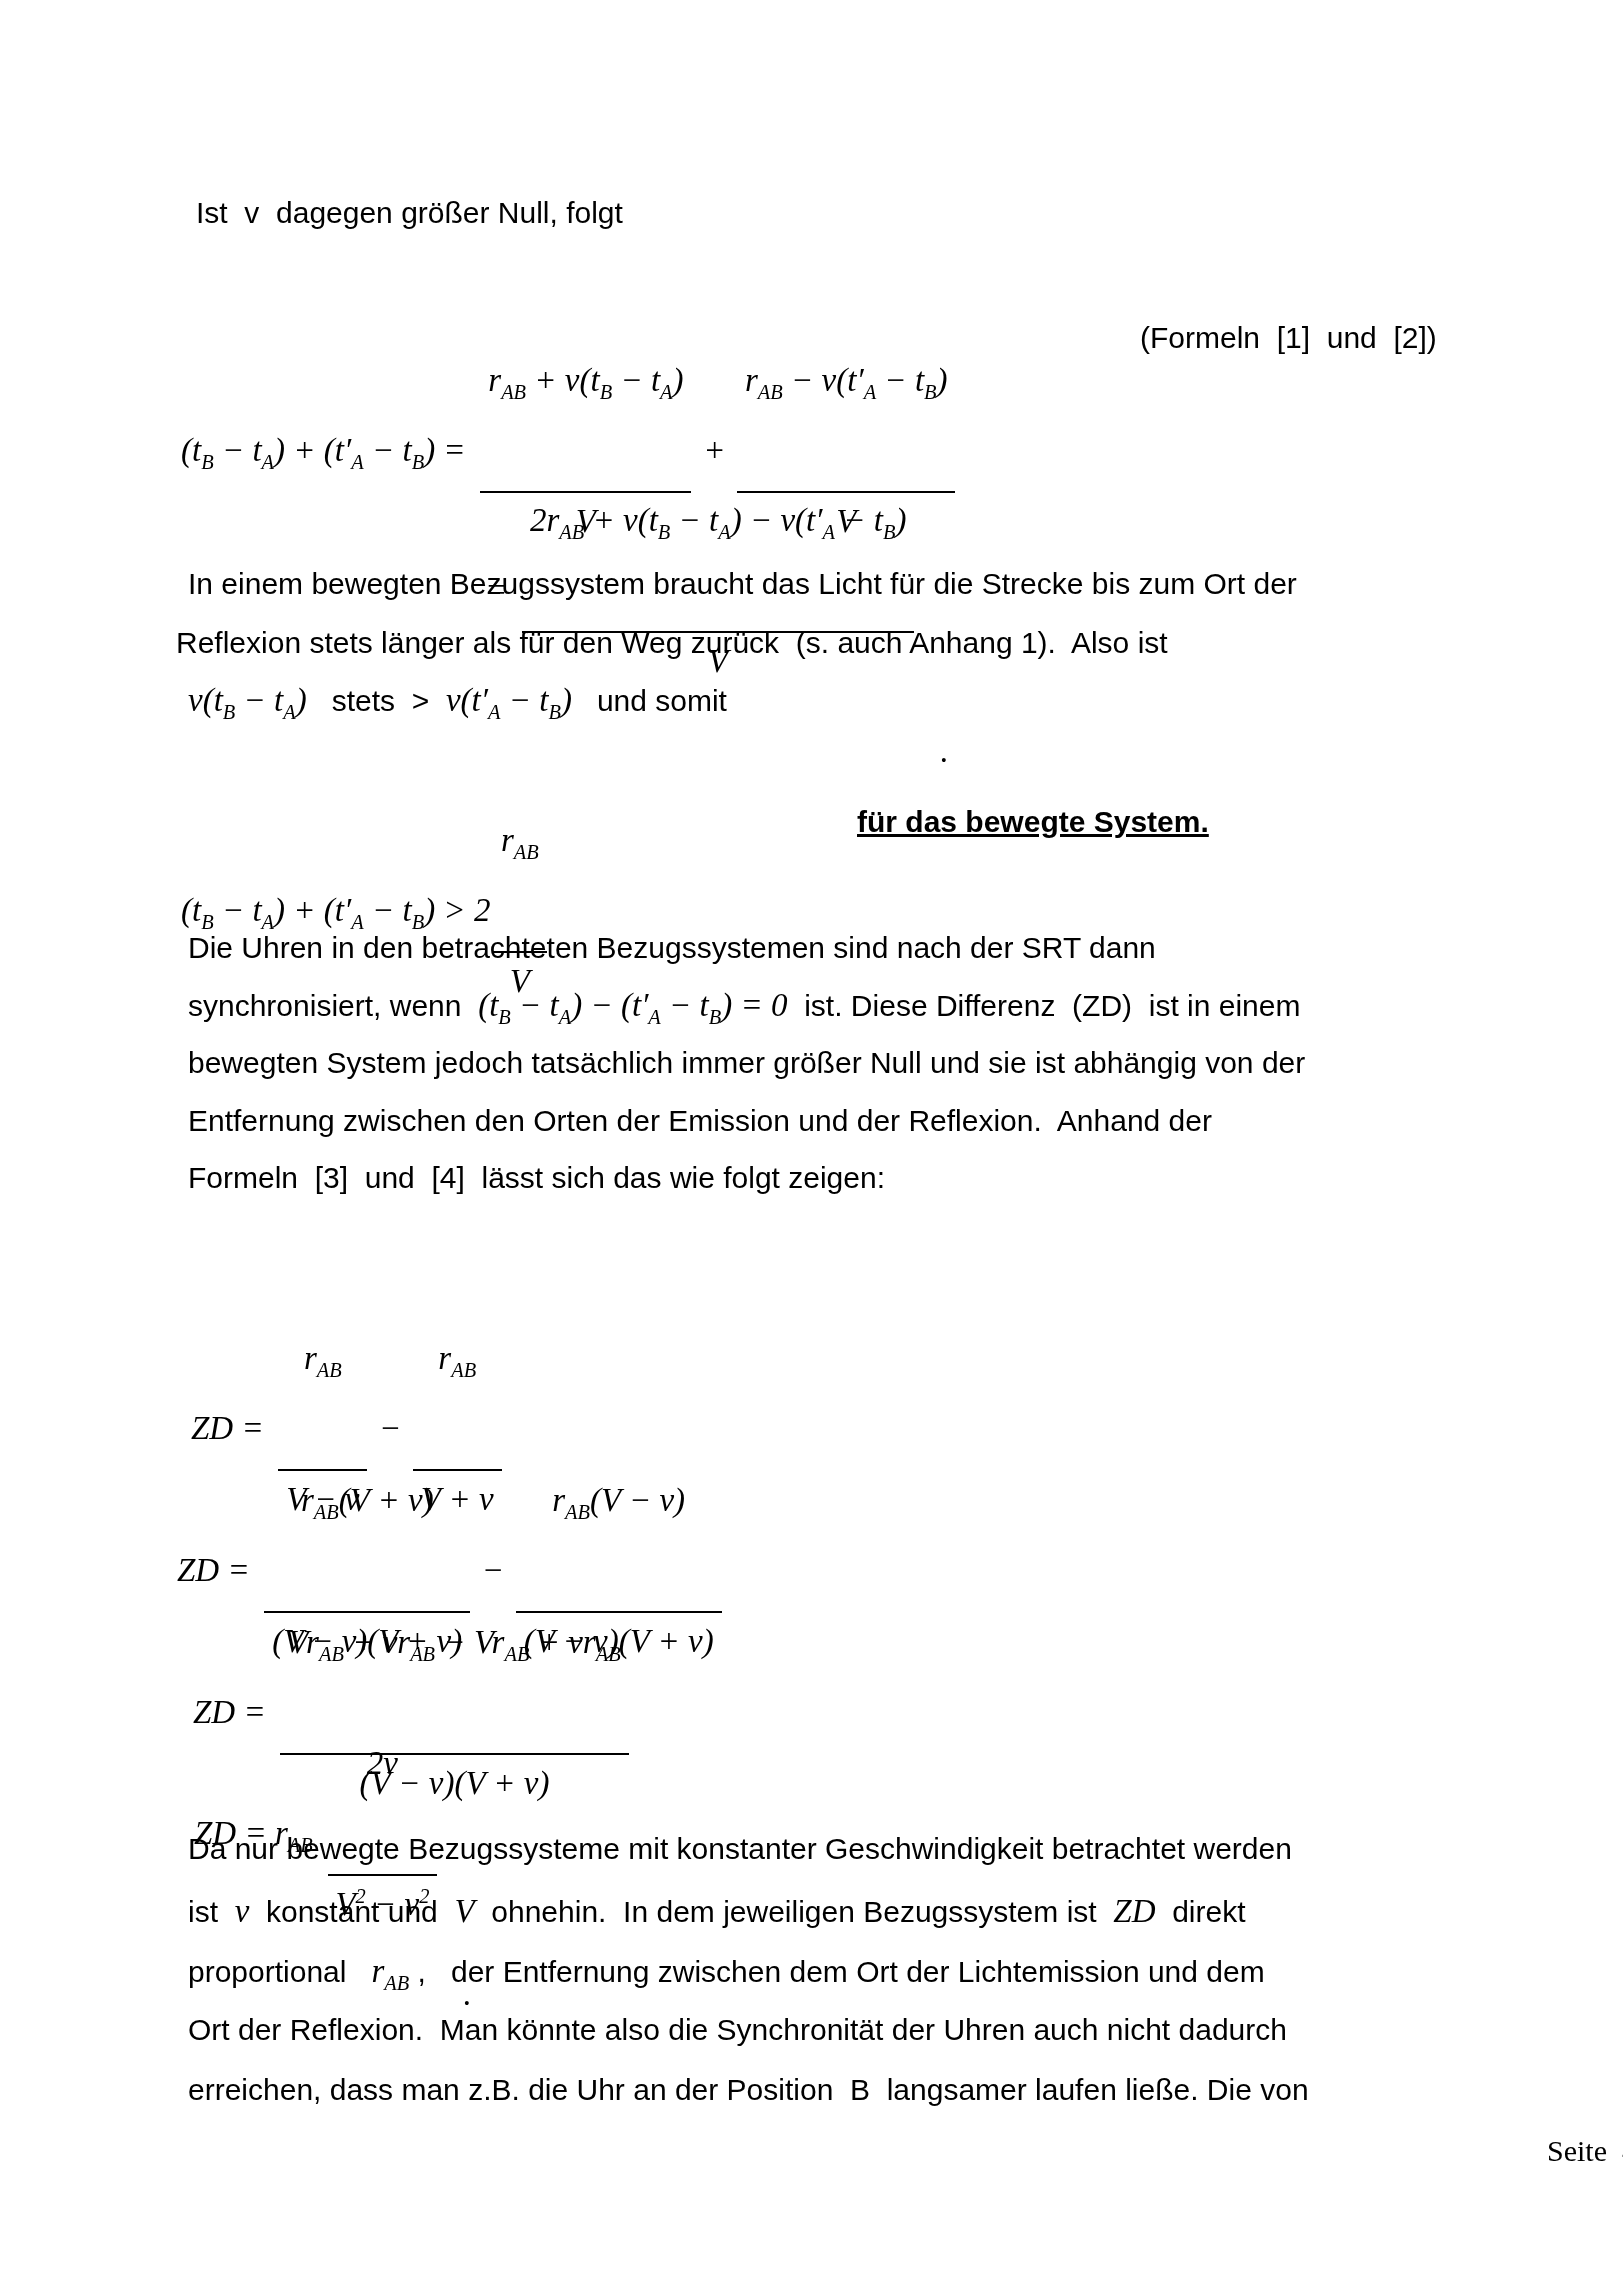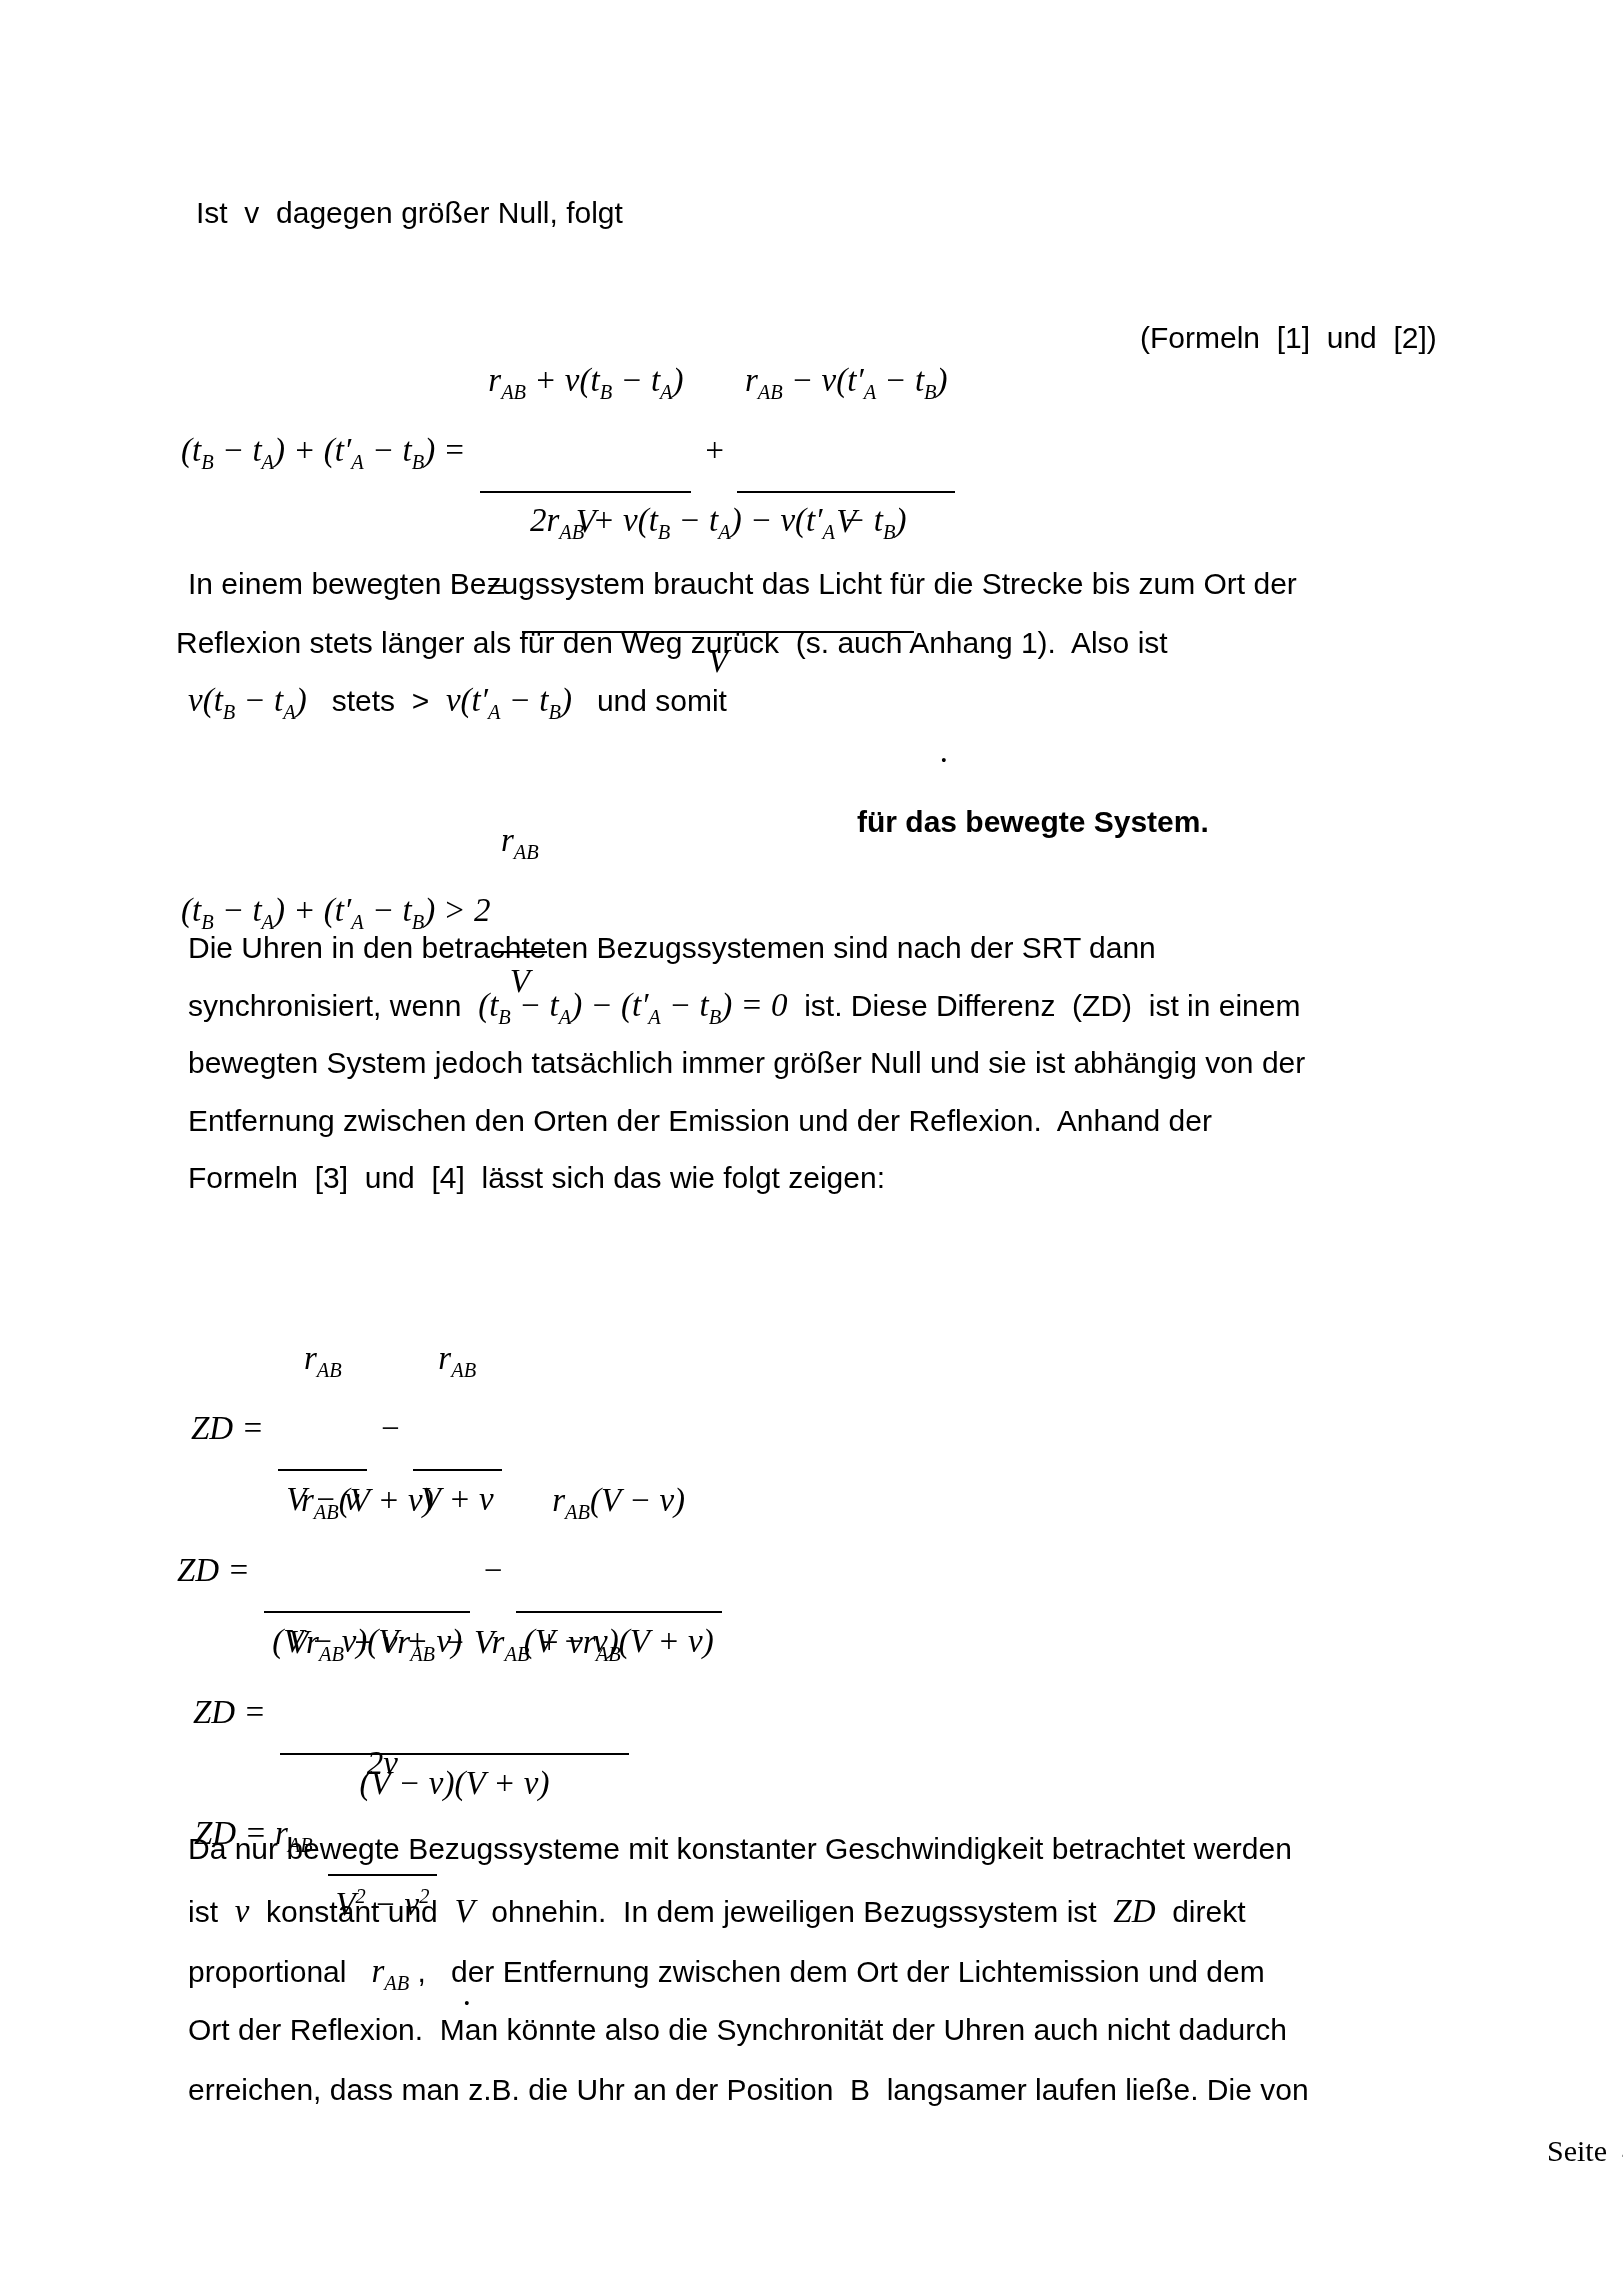--- a/index.html
+++ b/index.html
@@ -90,21 +90,21 @@
 <div class="line" style="left:176px; top:624px;text-align:right;">Reflexion stets länger als für den Weg zurück  (s. auch Anhang 1).  Also ist</div>
 <div class="line" style="left:188px; top:680px;"><m>v(t<sub>B</sub> − t<sub>A</sub>)</m>   stets  &gt;  <m>v(t′<sub>A</sub> − t<sub>B</sub>)</m>   und somit</div>
 
 <div class="formula" style="left:181px; top:737px;">
   <span>(t<sub>B</sub> − t<sub>A</sub>) + (t′<sub>A</sub> − t<sub>B</sub>) &gt; 2</span>
   <span class="frac" style="margin-left:2.6px;">
     <span class="num">r<sub>AB</sub></span>
     <span class="den">V</span>
   </span>
 </div>
-<div class="line bold" style="left:857px; top:803px;">für das bewegte System.</div>
+<div class="line bold" style="left:857px; top:803px;text-decoration:underline;">für das bewegte System.</div>
 
 <div class="line" style="left:188px; top:929px;">Die Uhren in den betrachteten Bezugssystemen sind nach der SRT dann</div>
 <div class="line" style="left:188px; top:985px;">synchronisiert, wenn  <m>(t<sub>B</sub> − t<sub>A</sub>) − (t′<sub>A</sub> − t<sub>B</sub>) = 0</m>  ist. Diese Differenz  (ZD)  ist in einem</div>
 <div class="line" style="left:188px; top:1044px;">bewegten System jedoch tatsächlich immer größer Null und sie ist abhängig von der</div>
 <div class="line" style="left:188px; top:1102px;">Entfernung zwischen den Orten der Emission und der Reflexion.  Anhand der</div>
 <div class="line" style="left:188px; top:1159px;">Formeln  [3]  und  [4]  lässt sich das wie folgt zeigen:</div>
 
 <div class="formula" style="left:191px; top:1255px;">
   <span>ZD = </span>
   <span class="frac">

